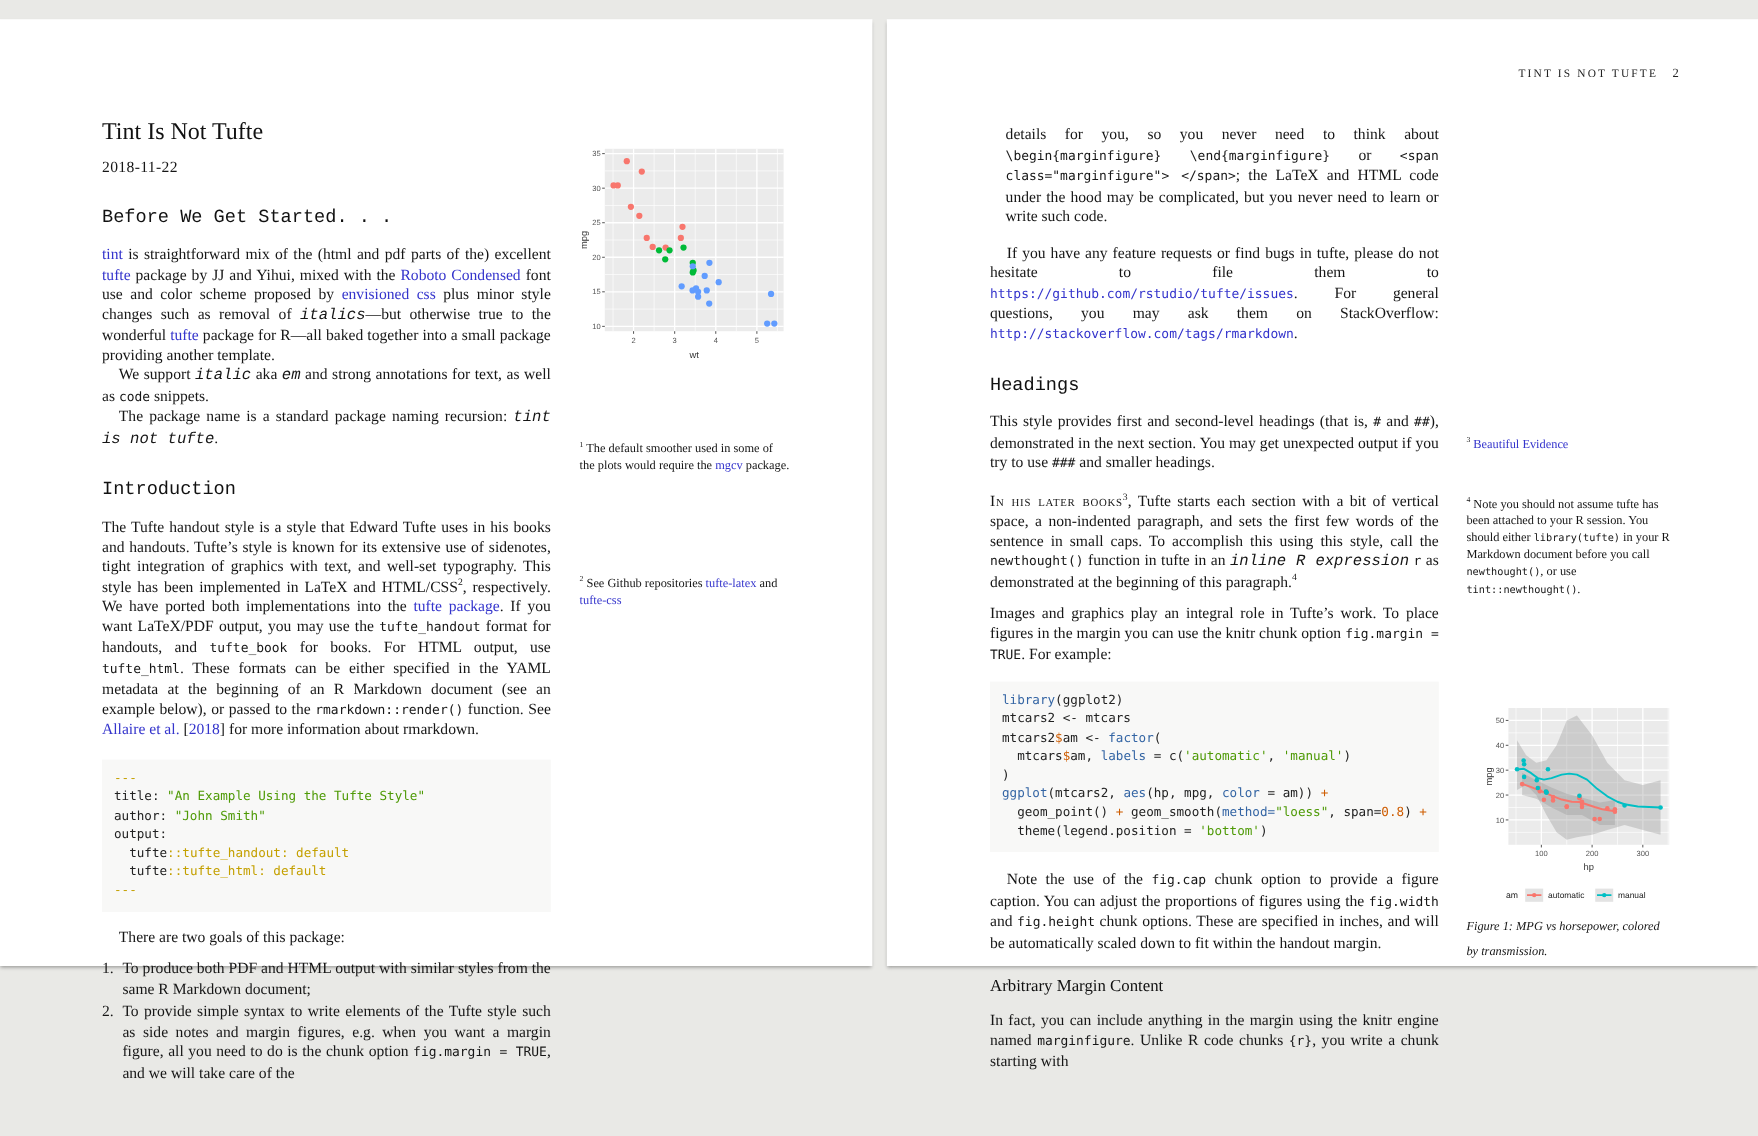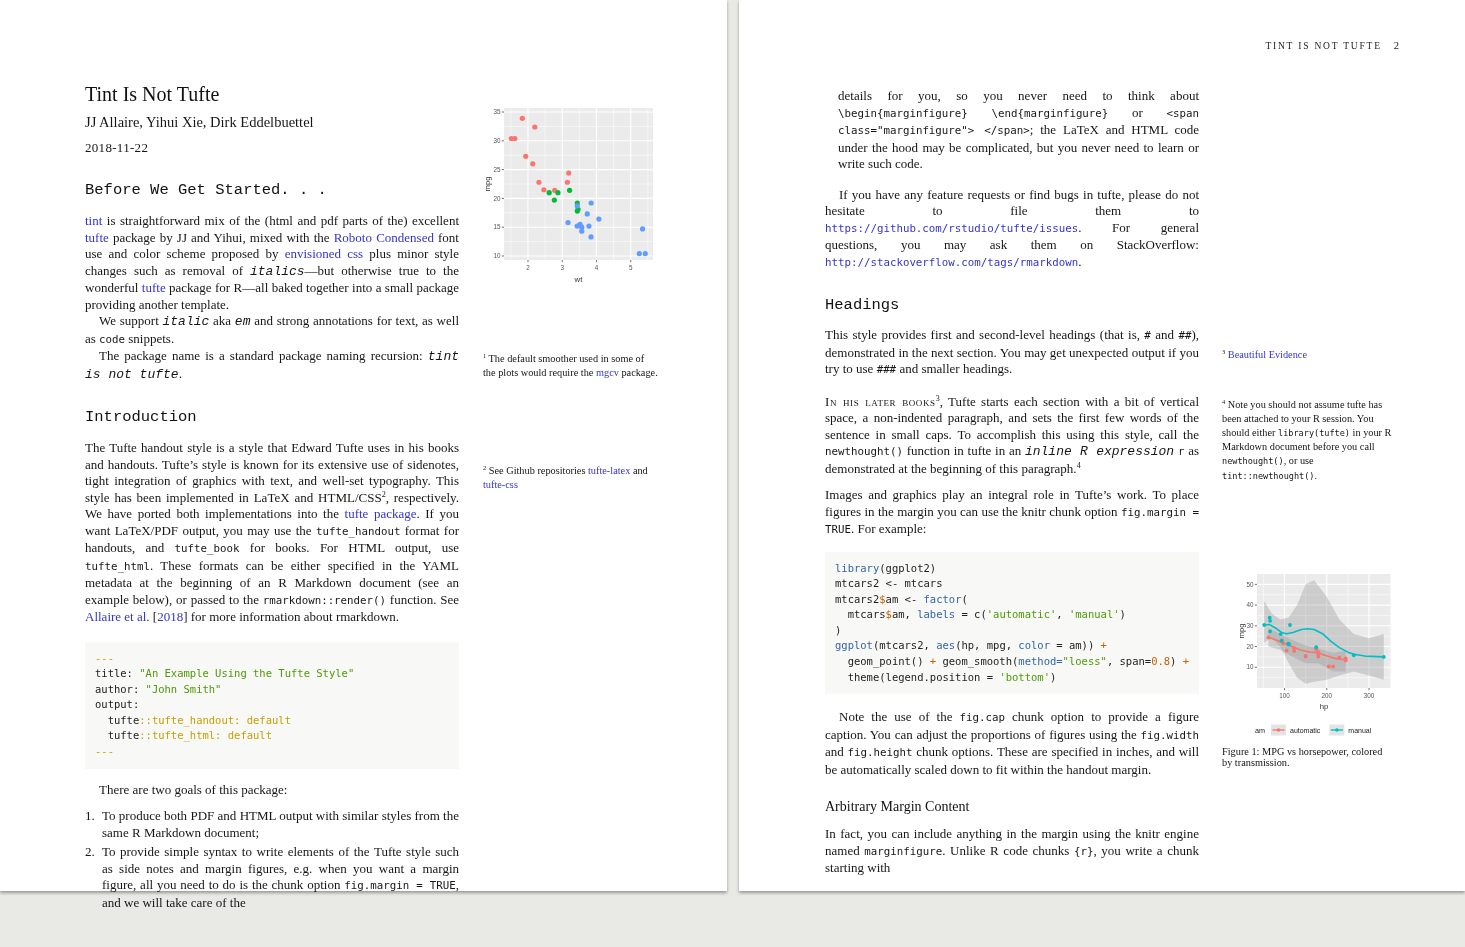--- a/index.html
+++ b/index.html
@@ -3,21 +3,21 @@
 <meta charset="utf-8">
 <style>
   html,body{margin:0;padding:0;}
   body{
     width:1465px;height:947px;position:relative;
     background:#e9e9e6;
     font-family:"Liberation Serif",serif;color:#161616;
     overflow:hidden;
   }
   .page{
-    position:absolute;top:0;height:891px;background:#ffffff;
+    position:absolute;top:16px;height:789px;background:#ffffff;
     box-shadow:0 2px 3px rgba(0,0,0,0.35);
   }
   #page1{left:0;width:727px;}
   #page2{left:739px;width:726px;}
 
   .flow1{position:absolute;left:85px;top:82px;width:374px;}
   .flow2{position:absolute;left:86px;top:88px;width:374px;}
   .margin1{position:absolute;left:483px;top:0;width:176px;}
   .margin2{position:absolute;left:483px;top:0;width:180px;}
 
@@ -44,21 +44,21 @@
   .oli{display:flex;font-size:13px;line-height:16.5px;margin-top:3px;text-align:justify;}
   .oli .num{width:17px;flex:0 0 17px;}
   .oli .litext{flex:1;}
 
   .sidenote{
     position:absolute;left:0;width:176px;
     font-size:10.3px;line-height:13.8px;color:#141414;text-align:left;
   }
   .figcaption{
     position:absolute;left:0;width:172px;
-    font-size:10.3px;line-height:11px;color:#141414;
+    font-size:10.3px;line-height:21px;color:#141414;font-style:italic;
   }
 
   .pageheader{
     position:absolute;top:40px;right:66px;
     font-size:9.5px;letter-spacing:1.8px;color:#222;
     text-transform:uppercase;
   }
   .pageheader .pagenum{margin-left:12px;letter-spacing:0;font-size:10.5px;}
 
   
@@ -80,21 +80,20 @@
   .chart-svg{position:absolute;}
   #chart1{left:0;top:102px;}
   #chart2{left:15px;top:566px;}
 </style>
 </head>
 <body>
 
 <div class="page" id="page1">
   <div class="flow1">
     <h1>Tint Is Not Tufte</h1>
-    <div class="author">JJ Allaire, Yihui Xie, Dirk Eddelbuettel</div>
     <div class="date">2018-11-22</div>
     <h2>Before We Get Started. . .</h2>
     <p class="p"><span class="seg-link">tint</span><span class="seg-plain"> is straightforward mix of the (html and pdf parts of the) excellent </span><span class="seg-link">tufte</span><span class="seg-plain"> package by JJ and Yihui, mixed with the </span><span class="seg-link">Roboto Condensed</span><span class="seg-plain"> font use and color scheme proposed by </span><span class="seg-link">envisioned css</span><span class="seg-plain"> plus minor style changes such as removal of </span><span class="seg-i">italics</span><span class="seg-plain">—but otherwise true to the wonderful </span><span class="seg-link">tufte</span><span class="seg-plain"> package for R—all baked together into a small package providing another template.</span></p>
     <p class="p ind"><span class="seg-plain">We support </span><span class="seg-i">italic</span><span class="seg-plain"> aka </span><span class="seg-i">em</span><span class="seg-plain"> and strong annotations for text, as well as </span><span class="seg-code">code</span><span class="seg-plain"> snippets.</span></p>
     <p class="p ind"><span class="seg-plain">The package name is a standard package naming recursion: </span><span class="seg-i">tint is not tufte</span><span class="seg-plain">.</span></p>
     <h2>Introduction</h2>
     <p class="p"><span class="seg-plain">The Tufte handout style is a style that Edward Tufte uses in his books and handouts. Tufte’s style is known for its extensive use of sidenotes, tight integration of graphics with text, and well-set typography. This style has been implemented in LaTeX and HTML/CSS</span><span class="seg-sup">2</span><span class="seg-plain">, respectively. We have ported both implementations into the </span><span class="seg-link">tufte package</span><span class="seg-plain">. If you want LaTeX/PDF output, you may use the </span><span class="seg-code">tufte_handout</span><span class="seg-plain"> format for handouts, and </span><span class="seg-code">tufte_book</span><span class="seg-plain"> for books. For HTML output, use </span><span class="seg-code">tufte_html</span><span class="seg-plain">. These formats can be either specified in the YAML metadata at the beginning of an R Markdown document (see an example below), or passed to the </span><span class="seg-code">rmarkdown::render()</span><span class="seg-plain"> function. See </span><span class="seg-link">Allaire et al.</span><span class="seg-plain"> [</span><span class="seg-link">2018</span><span class="seg-plain">] for more information about rmarkdown.</span></p>
     <div class="codeblock"><div class="code-line"><span class="seg-ol">---</span></div><div class="code-line"><span class="seg-k">title: </span><span class="seg-str">"An Example Using the Tufte Style"</span></div><div class="code-line"><span class="seg-k">author: </span><span class="seg-str">"John Smith"</span></div><div class="code-line"><span class="seg-k">output:</span></div><div class="code-line"><span class="seg-k">  tufte</span><span class="seg-ol">::tufte_handout: default</span></div><div class="code-line"><span class="seg-k">  tufte</span><span class="seg-ol">::tufte_html: default</span></div><div class="code-line"><span class="seg-ol">---</span></div></div>
     <p class="p ind" style="margin-top:13px"><span class="seg-plain">There are two goals of this package:</span></p>
     <div class="olist">

